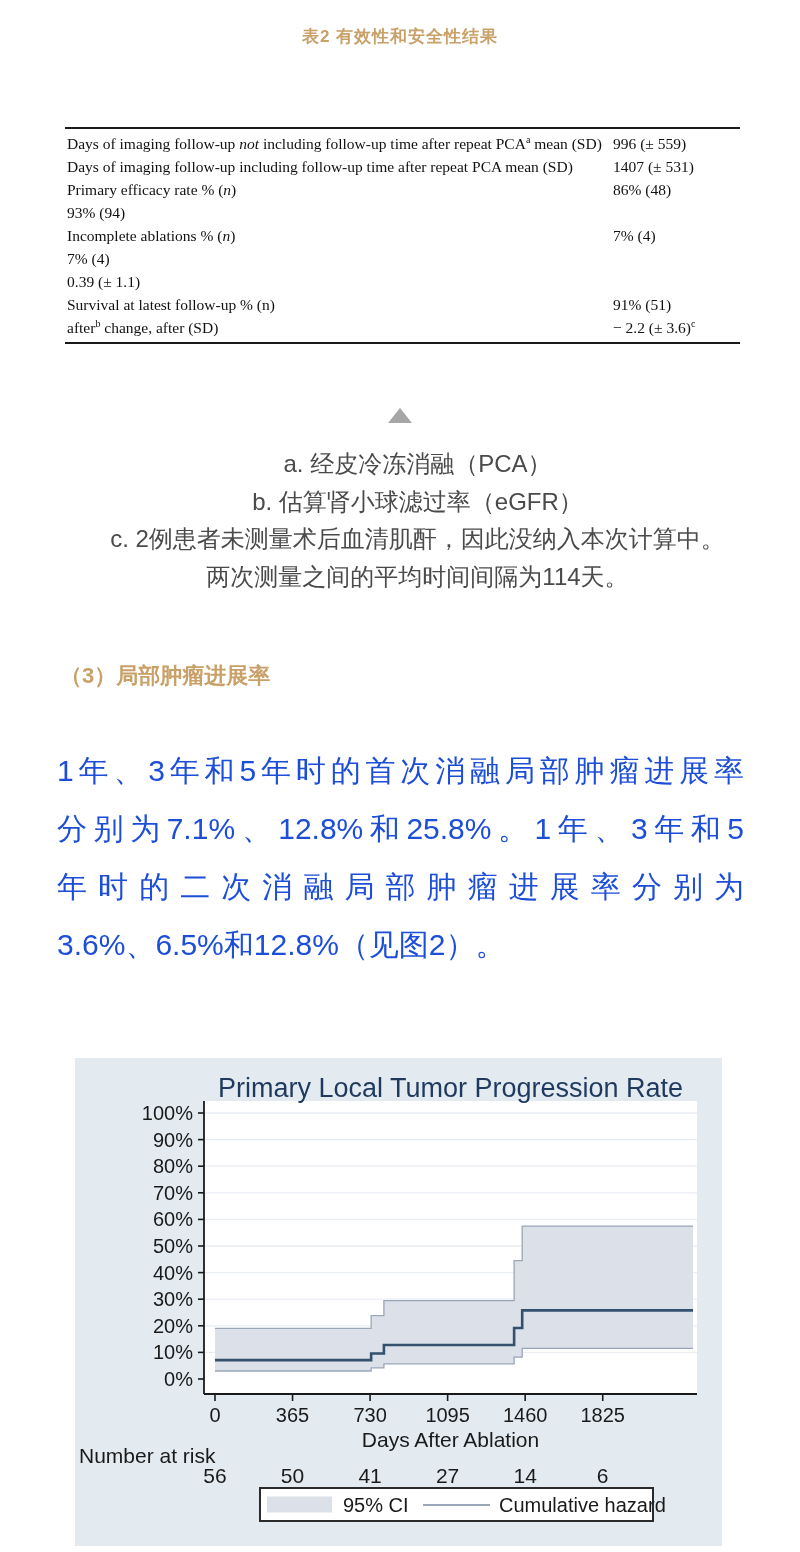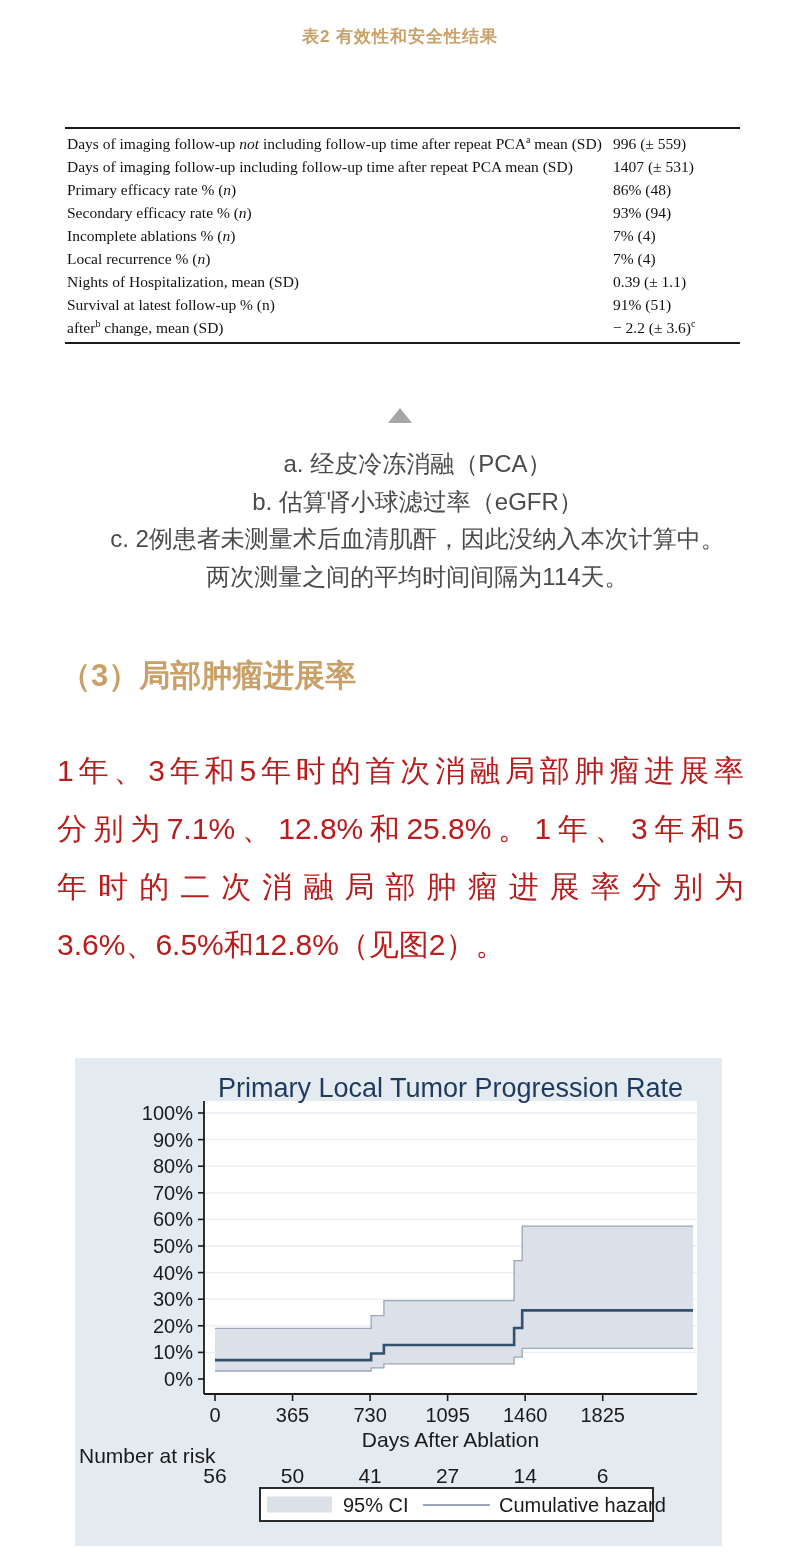--- a/index.html
+++ b/index.html
@@ -27,25 +27,25 @@
     margin:64px auto 0 auto;width:0;height:0;
     border-left:12px solid transparent;border-right:12px solid transparent;
     border-bottom:15px solid #A6A6A6;
   }
   .footnotes{
     margin-top:22px;text-align:center;
     font-size:24px;line-height:37.5px;color:#4a4a4a;padding-left:35px;
   }
   .section-heading{
     margin:62px 0 0 60px;
-    font-size:31px;font-weight:bold;line-height:38px;color:#C8A068;
+    font-size:22px;font-weight:bold;line-height:38px;color:#C8A068;
   }
   .paragraph{
     margin:47px 56px 0 57px;
-    font-size:30px;line-height:58px;color:#b91c1c;
+    font-size:30px;line-height:58px;color:#1d4ed8;
   }
   .para-line{text-align:justify;text-align-last:justify;}
   .para-line:last-child{text-align-last:left;}
   .figure{
     margin:84px 0 0 75px;width:647px;height:488px;
     background:#E3EBF1;position:relative;
   }
   .figure svg{position:absolute;left:0;top:0;}
   .figure svg text{font-family:"Liberation Sans",sans-serif;}
 </style>
@@ -61,41 +61,38 @@
     </div>
     <div class="trow">
       <span class="tlabel"><span>Days of imaging follow-up including follow-up time after repeat PCA mean (SD)</span></span>
       <span class="tvalue"><span>1407 (± 531)</span></span>
     </div>
     <div class="trow">
       <span class="tlabel"><span>Primary efficacy rate % (</span><i>n</i><span>)</span></span>
       <span class="tvalue"><span>86% (48)</span></span>
     </div>
     <div class="trow">
-      <span class="tlabel"><span>Secondary efficacy rate % (</span><i>n</i><span>)</span></span>
       <span class="tvalue"><span>93% (94)</span></span>
     </div>
     <div class="trow">
       <span class="tlabel"><span>Incomplete ablations % (</span><i>n</i><span>)</span></span>
       <span class="tvalue"><span>7% (4)</span></span>
     </div>
     <div class="trow">
-      <span class="tlabel"><span>Local recurrence % (</span><i>n</i><span>)</span></span>
       <span class="tvalue"><span>7% (4)</span></span>
     </div>
     <div class="trow">
-      <span class="tlabel"><span>Nights of Hospitalization, mean (SD)</span></span>
       <span class="tvalue"><span>0.39 (± 1.1)</span></span>
     </div>
     <div class="trow">
       <span class="tlabel"><span>Survival at latest follow-up % (n)</span></span>
       <span class="tvalue"><span>91% (51)</span></span>
     </div>
     <div class="trow">
-      <span class="tlabel"><span>after</span><sup>b</sup><span> change, mean (SD)</span></span>
+      <span class="tlabel"><span>after</span><sup>b</sup><span> change, after (SD)</span></span>
       <span class="tvalue"><span>− 2.2 (± 3.6)</span><sup>c</sup></span>
     </div>
   </div>
 
 <div class="triangle-icon"></div>
 
 <div class="footnotes" id="footnotes">
     <div>a. 经皮冷冻消融（PCA）</div>
     <div>b. 估算肾小球滤过率（eGFR）</div>
     <div>c. 2例患者未测量术后血清肌酐，因此没纳入本次计算中。</div>

